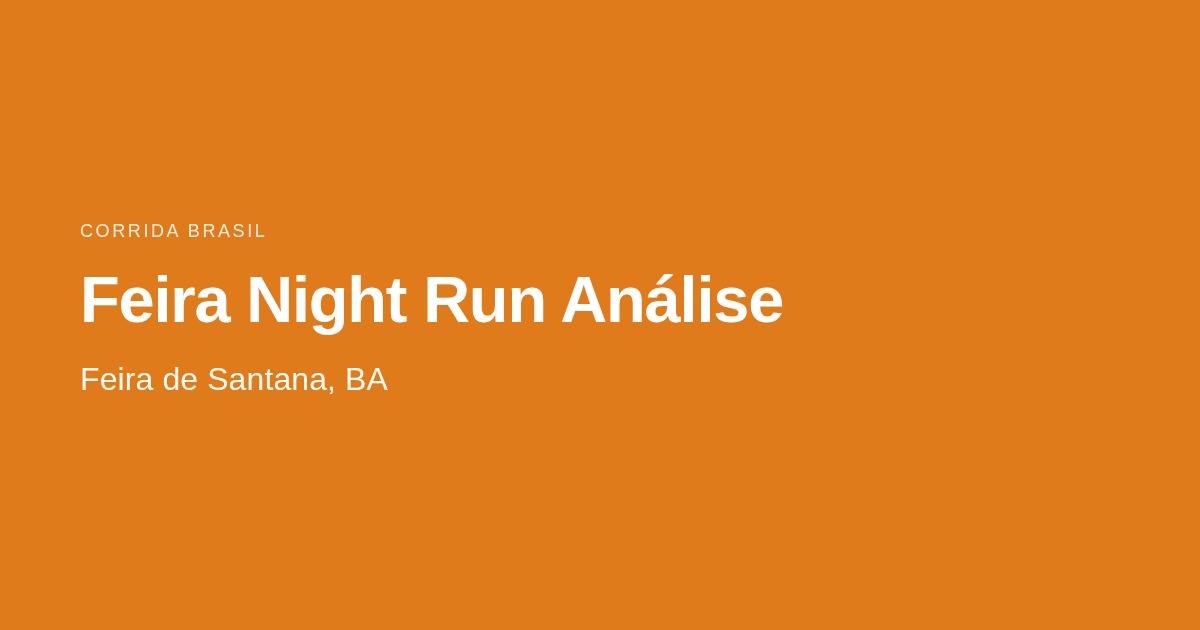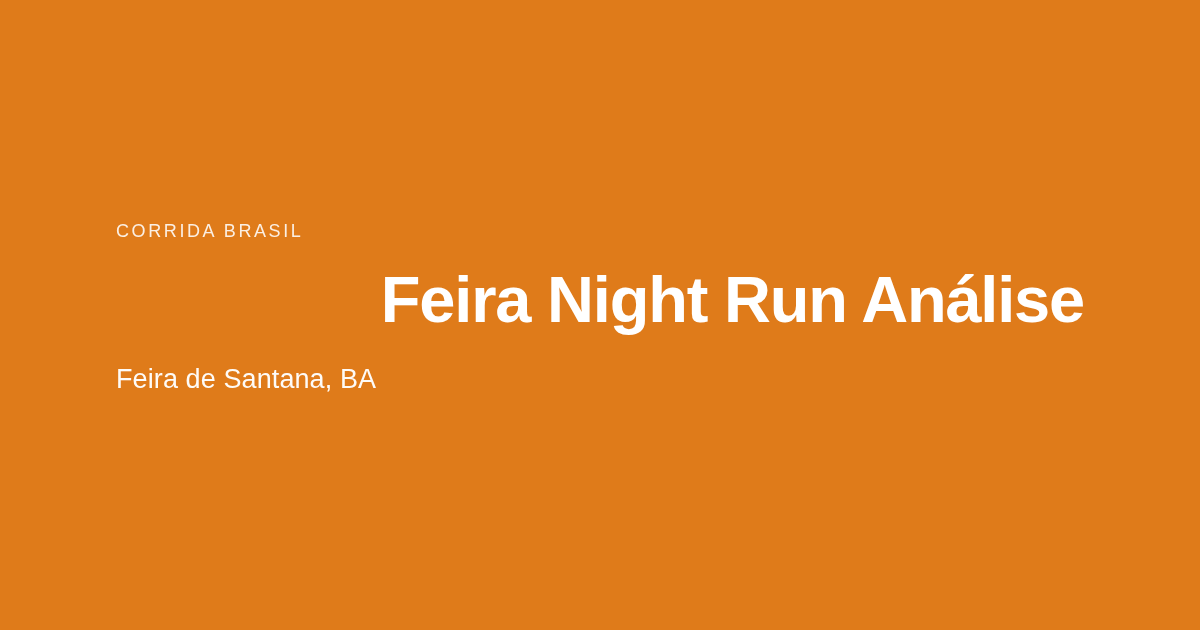--- a/index.html
+++ b/index.html
@@ -19,21 +19,21 @@
   
   .og-card {
     position: relative;
     box-sizing: border-box;
     width: 1200px;
     height: 630px;
     background: #DF7B1A;
     display: flex;
     flex-direction: column;
     justify-content: center;
-    padding: 0 116px;
+    padding: 0 80px;
   }
 
   
   .hero {
     display: block;
     max-width: 1000px;
   }
 
   .eyebrow {
     display: block;
@@ -49,26 +49,25 @@
 
   .title {
     display: block;
     font-size: 65px;
     line-height: 72px;
     font-weight: 700;
     letter-spacing: -1.2px;
     color: #FFFFFF;
     margin: 0 0 26px 0;
     white-space: nowrap;
-    text-align: right;
   }
 
   .location {
     display: block;
-    font-size: 27px;
+    font-size: 32px;
     line-height: 34px;
     font-weight: 400;
     letter-spacing: 0.1px;
     color: rgba(255, 255, 255, 0.97);
     margin: 0 0 14px 0;
     white-space: nowrap;
   }
 
   .date {
     display: block;

